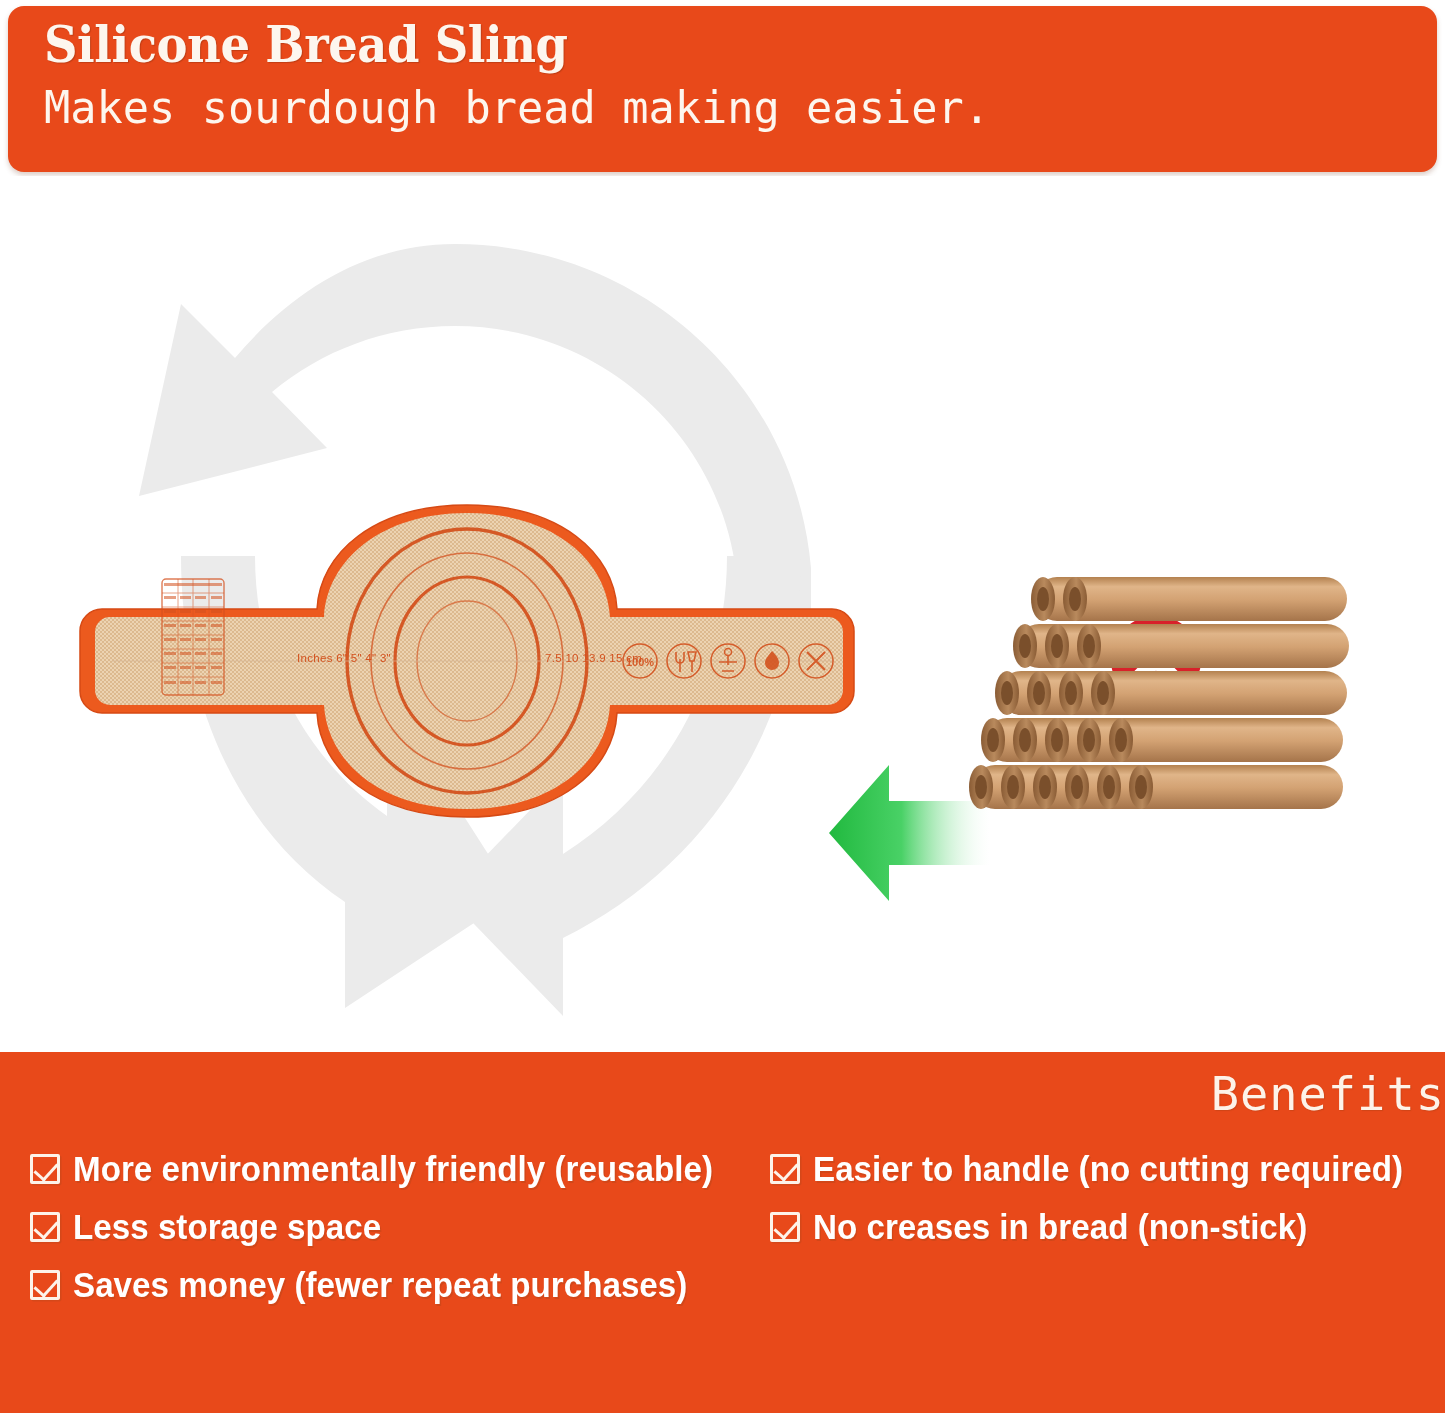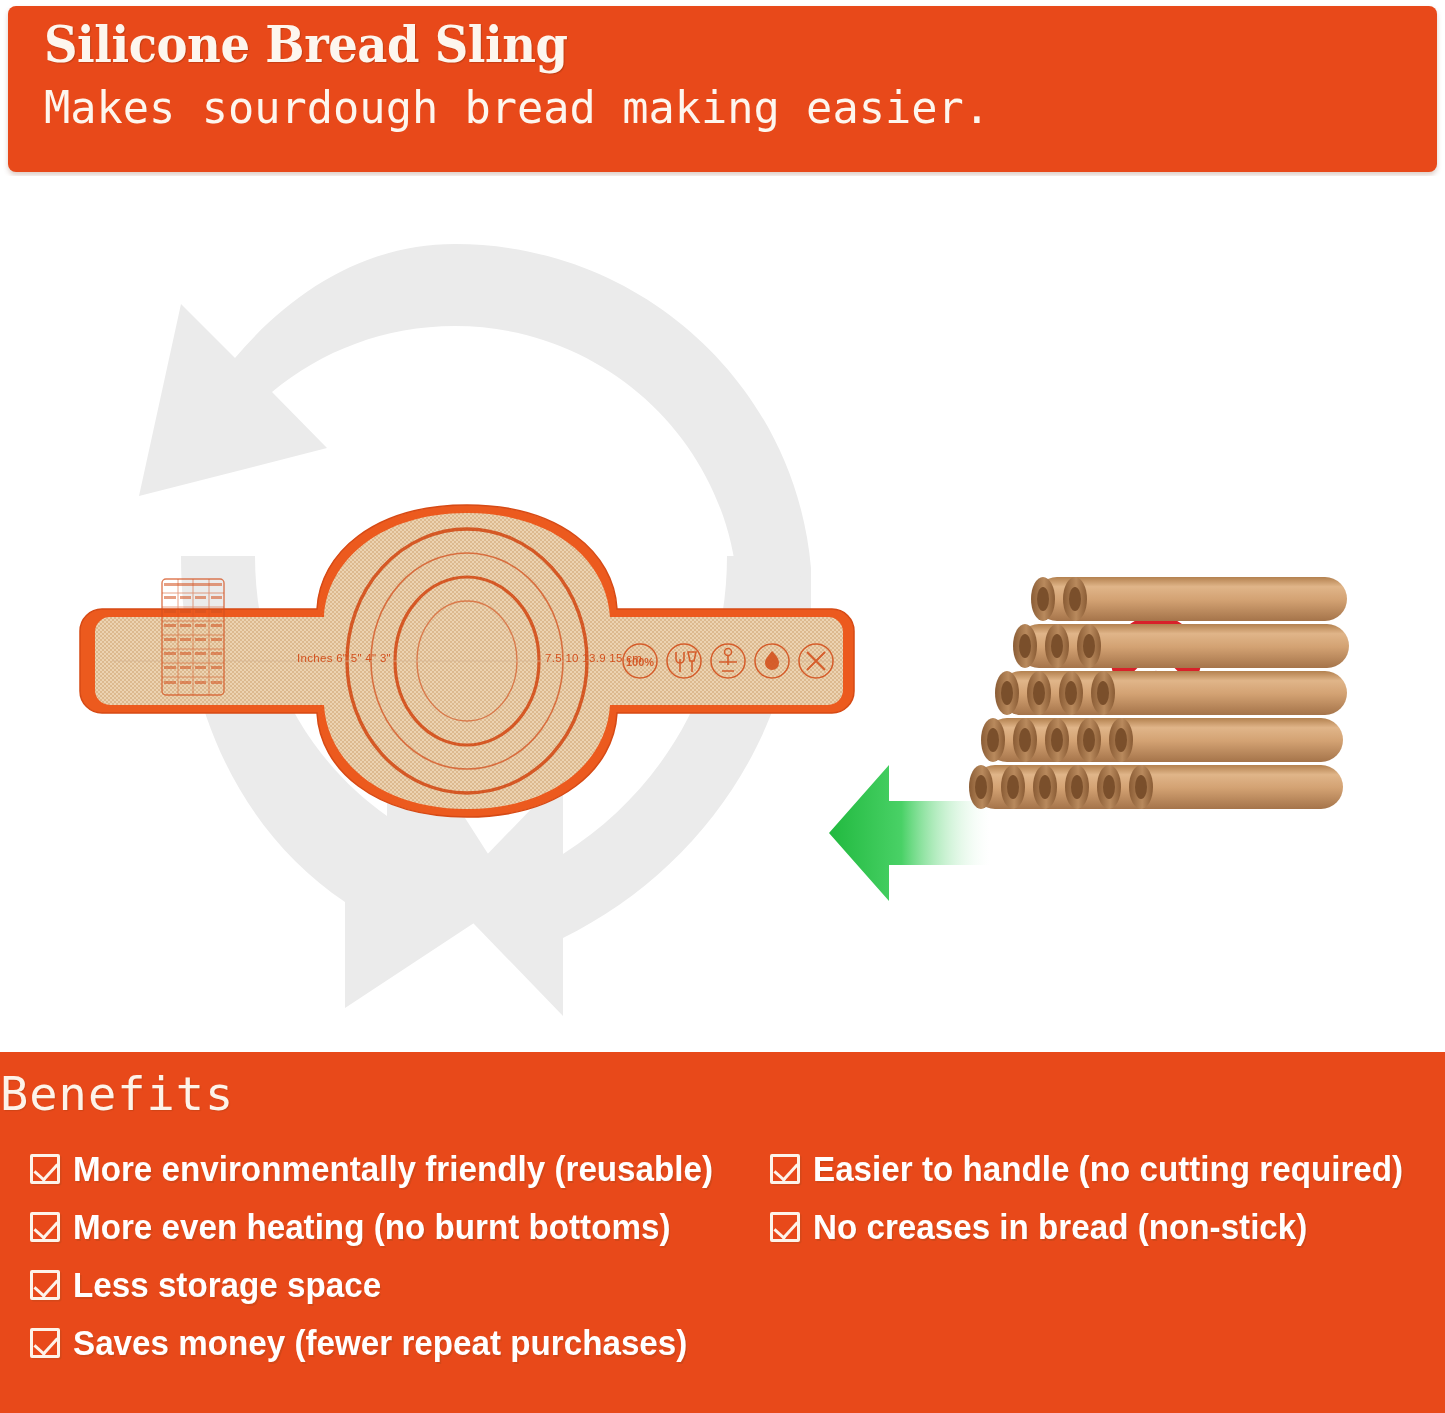--- a/index.html
+++ b/index.html
@@ -14,21 +14,21 @@
   }
 
   
   .header-banner {
     position: absolute;
     left: 8px;
     top: 6px;
     width: 1429px;
     height: 166px;
     background: #e8491a;
-    border-radius: 8px;
+    border-radius: 16px;
     box-shadow: 0 3px 5px rgba(120,60,30,0.25);
     padding: 14px 36px 0 36px;
   }
   .header-title {
     font-family: "DejaVu Serif", serif;
     font-weight: bold;
     font-size: 50px;
     line-height: 1.0;
     color: #fdf6ee;
     letter-spacing: -0.5px;
@@ -138,21 +138,21 @@
   .benefits-band {
     position: absolute;
     left: 0;
     top: 1052px;
     width: 1445px;
     height: 361px;
     background: #e8491a;
     padding-top: 14px;
   }
   .benefits-title {
-    text-align: left;
+    text-align: right;
     font-family: "DejaVu Sans Mono", monospace;
     font-size: 47px;
     color: #fdf3e9;
     line-height: 1.2;
     text-shadow: 1px 1px 1px rgba(150,60,20,0.30);
     letter-spacing: 1px;
   }
   .benefits-grid {
     position: relative;
     margin-top: 18px;
@@ -503,24 +503,20 @@
 
   <div class="benefits-grid">
 
     <div class="ben-col left">
       <div class="ben-item">
         <span class="ben-box"></span>
         <span class="ben-text">More environmentally friendly (reusable)</span>
       </div>
       <div class="ben-item">
         <span class="ben-box"></span>
-        <span class="ben-text">More even heating (no burnt bottoms)</span>
-      </div>
-      <div class="ben-item">
-        <span class="ben-box"></span>
         <span class="ben-text">Less storage space</span>
       </div>
       <div class="ben-item">
         <span class="ben-box"></span>
         <span class="ben-text">Saves money (fewer repeat purchases)</span>
       </div>
     </div>
 
     <div class="ben-col right">
       <div class="ben-item">

